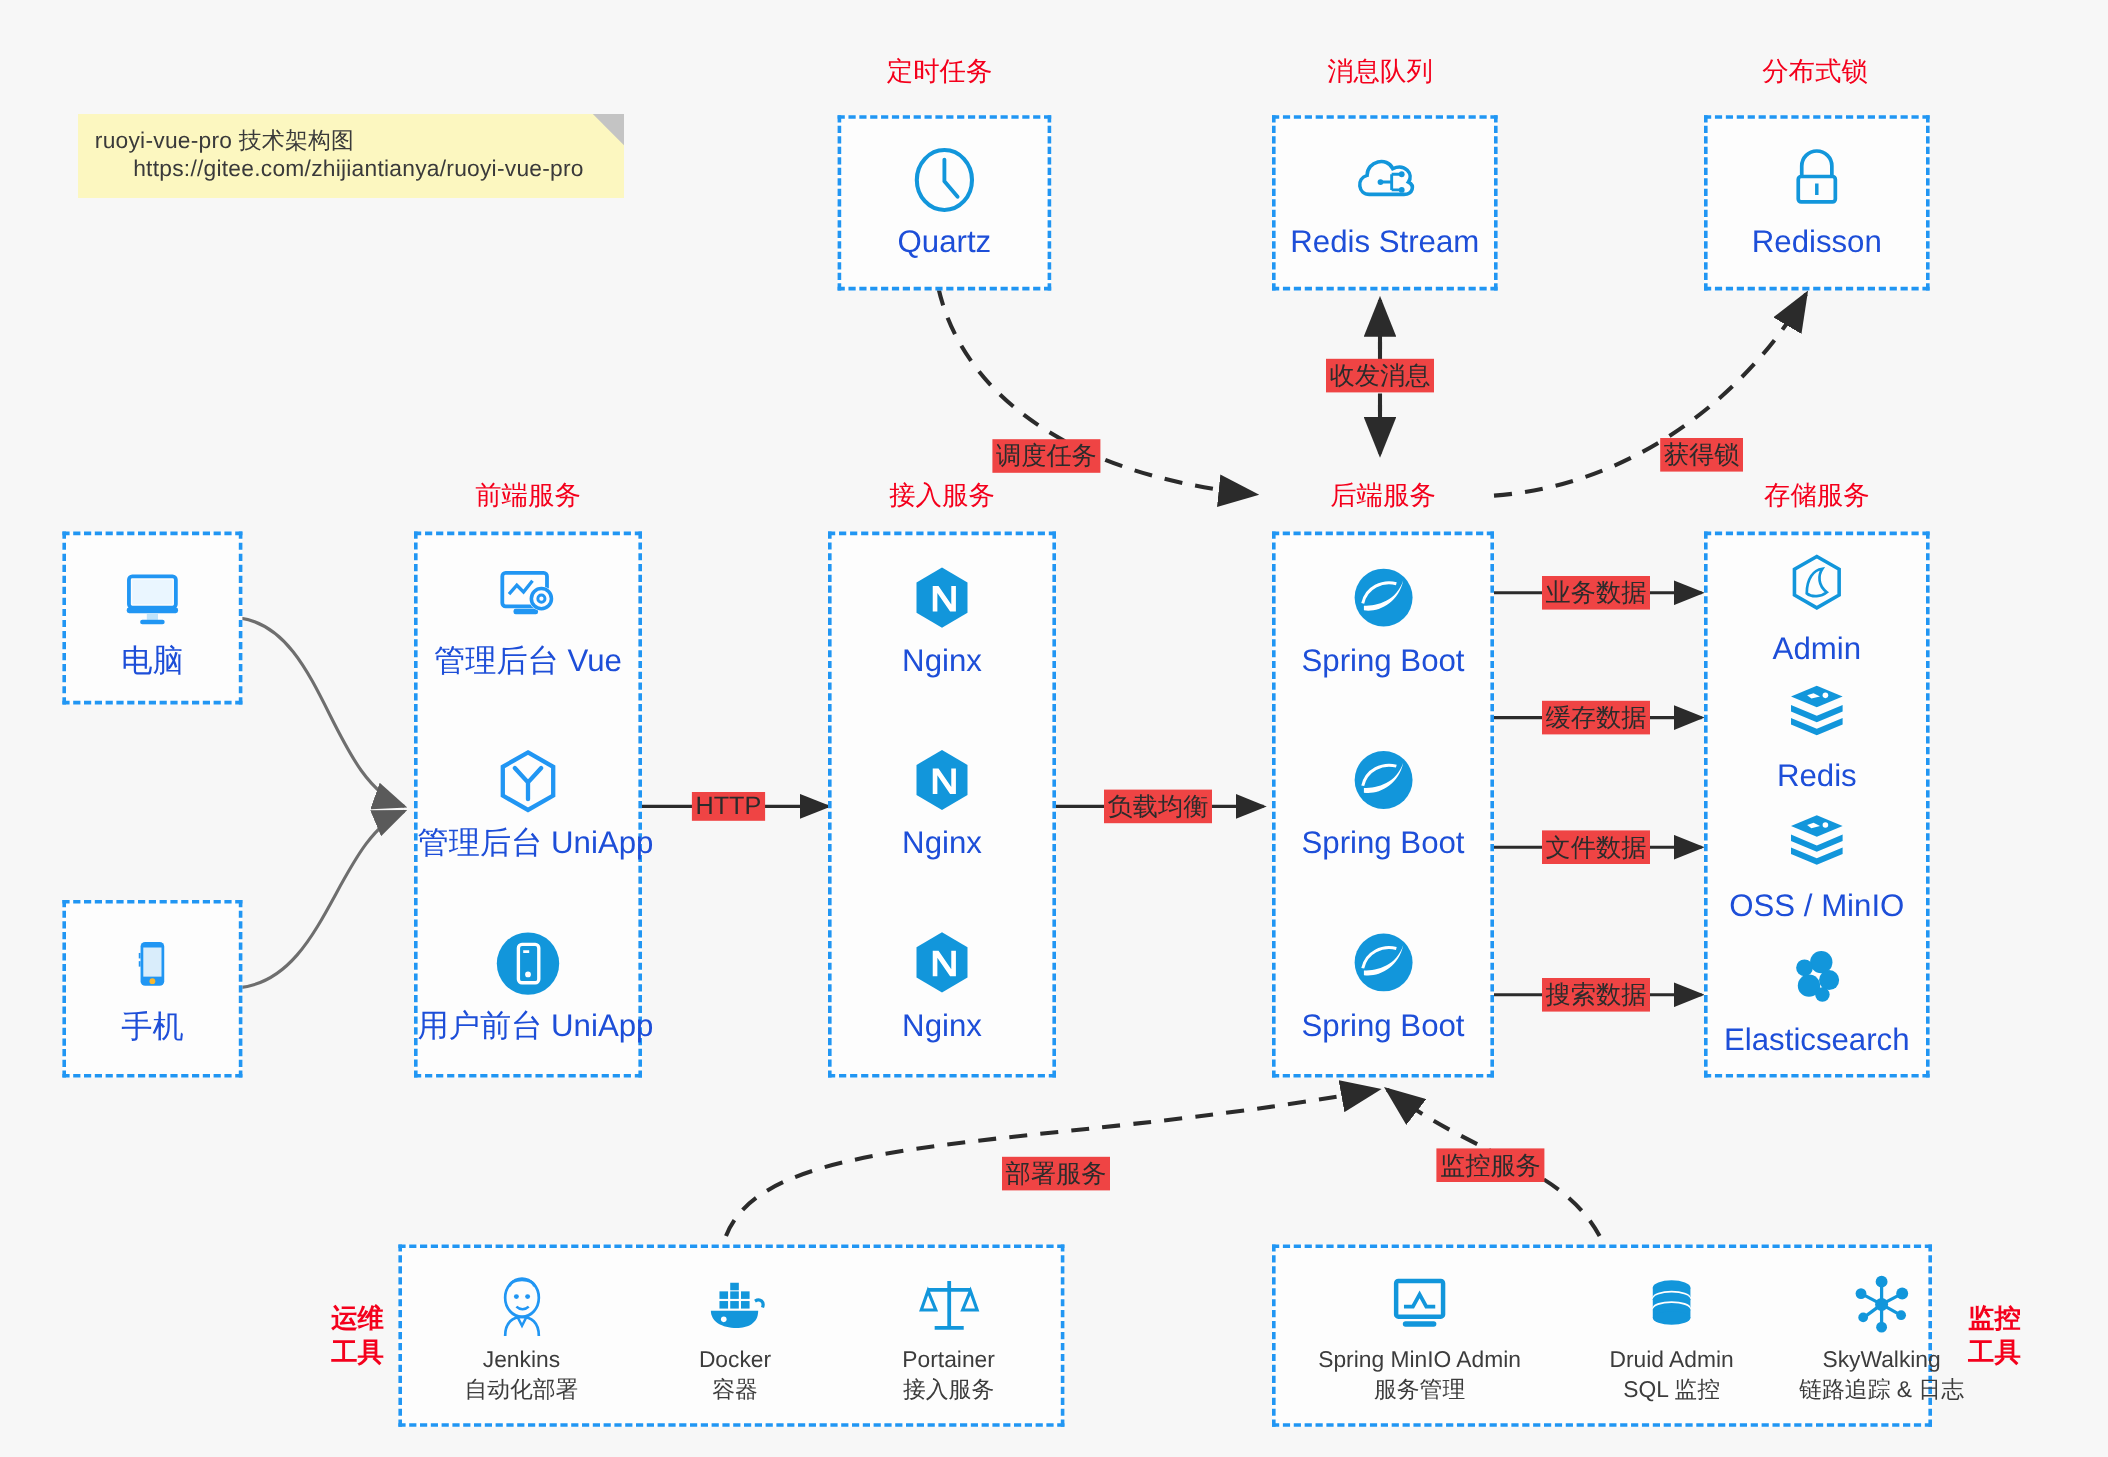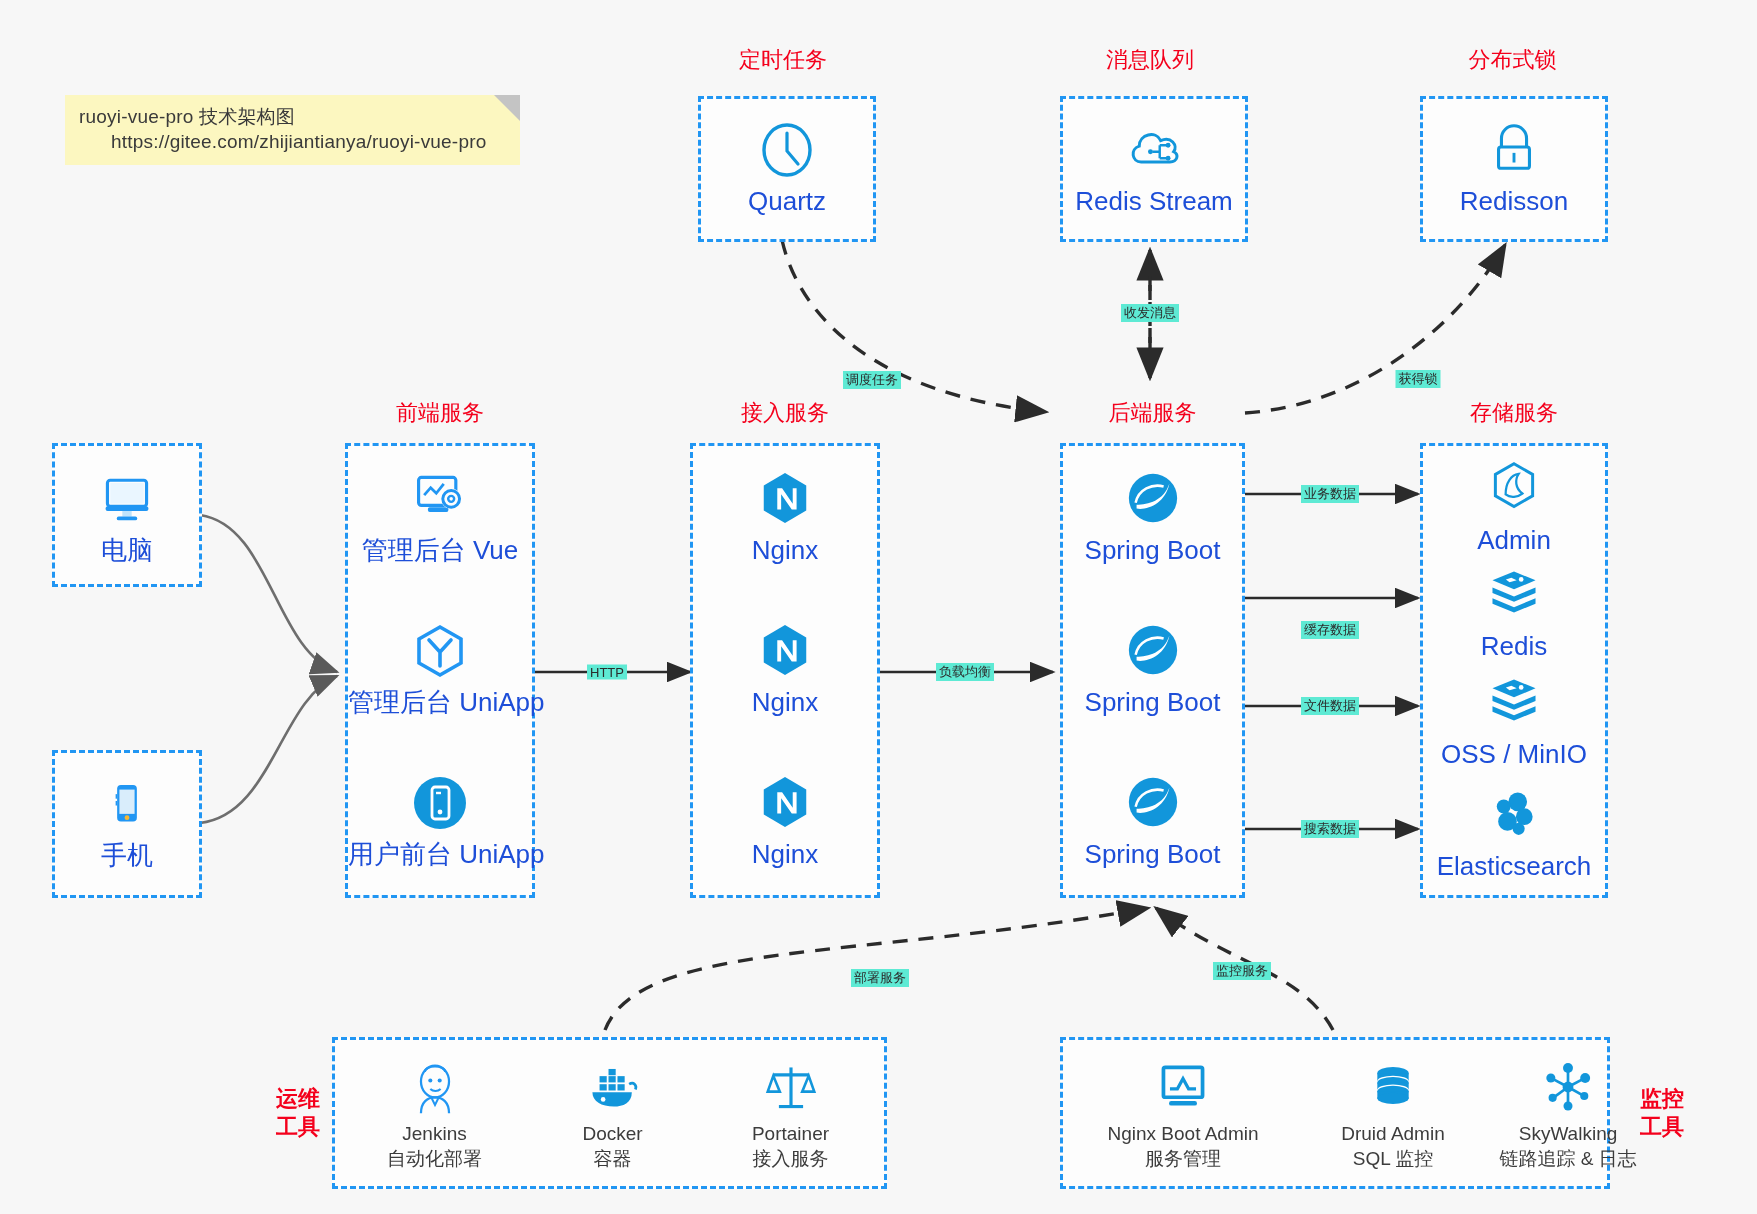--- a/index.html
+++ b/index.html
@@ -56,21 +56,21 @@
     display:block;color:#1d4ed8;font-size:26px;line-height:1.28;white-space:nowrap;
   }
   .hrow{
     position:absolute;text-align:center;
   }
   .hrow .ic{display:block;margin:0 auto 4px auto;height:58px;width:62px;}
   .hrow .lbl,.hrow .lbl2{display:block;color:#3c3c3c;font-size:19px;line-height:1.3;white-space:nowrap;}
 
   
   .elabel{
-    position:absolute;background:#5eead4;color:#2b2b2b;font-size:13px;
+    position:absolute;background:#ef4444;color:#2b2b2b;font-size:21px;
     padding:0 3px;white-space:nowrap;transform:translate(-50%,-50%);
   }
 </style>
 </head>
 <body>
 
 <div id="canvas">
 
   <svg class="svg-layer" viewBox="0 0 1757 1214">
     <defs>
@@ -105,21 +105,21 @@
 
     <path d="M1333,1030 C1300,970 1230,965 1156,908" fill="none" stroke="#2b2b2b" stroke-width="3.4" stroke-dasharray="15,11" marker-end="url(#ah)"></path>
   </svg>
 
   <div class="elabel" style="left:607px;top:672px;">HTTP</div>
   <div class="elabel" style="left:965px;top:672px;">负载均衡</div>
   <div class="elabel" style="left:872px;top:380px;">调度任务</div>
   <div class="elabel" style="left:1150px;top:313px;">收发消息</div>
   <div class="elabel" style="left:1418px;top:379px;">获得锁</div>
   <div class="elabel" style="left:1330px;top:494px;text-align:right;">业务数据</div>
-  <div class="elabel" style="left:1330px;top:598px;margin-top:32px;">缓存数据</div>
+  <div class="elabel" style="left:1330px;top:598px;">缓存数据</div>
   <div class="elabel" style="left:1330px;top:706px;">文件数据</div>
   <div class="elabel" style="left:1330px;top:829px;">搜索数据</div>
   <div class="elabel" style="left:880px;top:978px;">部署服务</div>
   <div class="elabel" style="left:1242px;top:971px;">监控服务</div>
 
   <div class="note">
     <div class="fold"></div>
     <span class="ln ln1">ruoyi-vue-pro 技术架构图</span>
     <span class="ln ln2">https://gitee.com/zhijiantianya/ruoyi-vue-pro</span>
   </div>
@@ -402,21 +402,21 @@
 
   <div class="gbox" style="left:1060px;top:1037px;width:550px;height:152px;">
     <div class="hrow" style="left:10px;top:20px;width:220px;">
       <span class="ic">
         <svg viewBox="0 0 62 58" width="58" height="54">
             <rect x="10" y="8" width="42" height="32" rx="2" fill="none" stroke="#1296db" stroke-width="4"></rect>
             <path d="M17 31 L25 31 L31 20 L37 31 L45 31" fill="none" stroke="#1296db" stroke-width="3.4"></path>
             <rect x="16" y="44" width="30" height="5" rx="2.4" fill="#1296db"></rect>
           </svg>
       </span>
-      <span class="lbl">Nginx Boot Admin</span>
+      <span class="lbl">Spring MinIO Admin</span>
       <span class="lbl2">服务管理</span>
     </div>
     <div class="hrow" style="left:240px;top:20px;width:180px;">
       <span class="ic">
         <svg viewBox="0 0 62 58" width="54" height="54">
             <ellipse cx="31" cy="13" rx="18" ry="7" fill="#1296db"></ellipse>
             <rect x="13" y="13" width="36" height="9" fill="#1296db"></rect>
             <ellipse cx="31" cy="22" rx="18" ry="6" fill="#ffffff"></ellipse>
             <ellipse cx="31" cy="24" rx="18" ry="6.4" fill="#1296db"></ellipse>
             <rect x="13" y="24" width="36" height="8" fill="#1296db"></rect>

